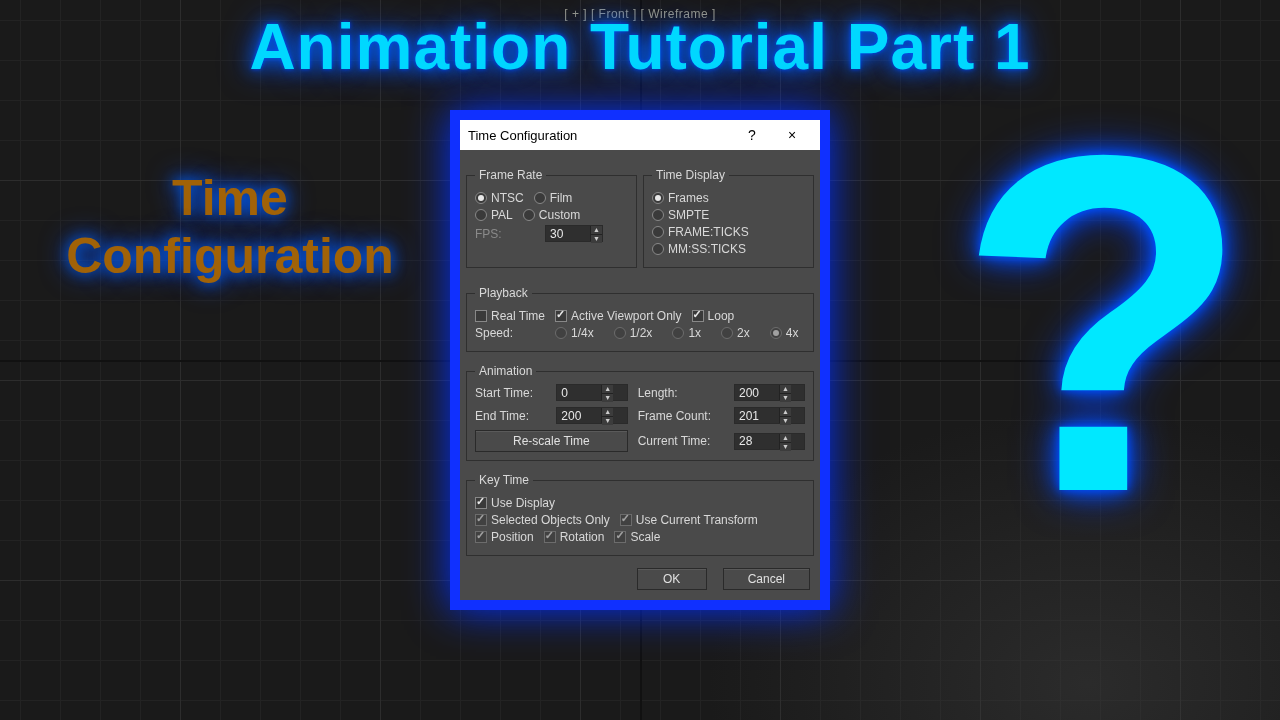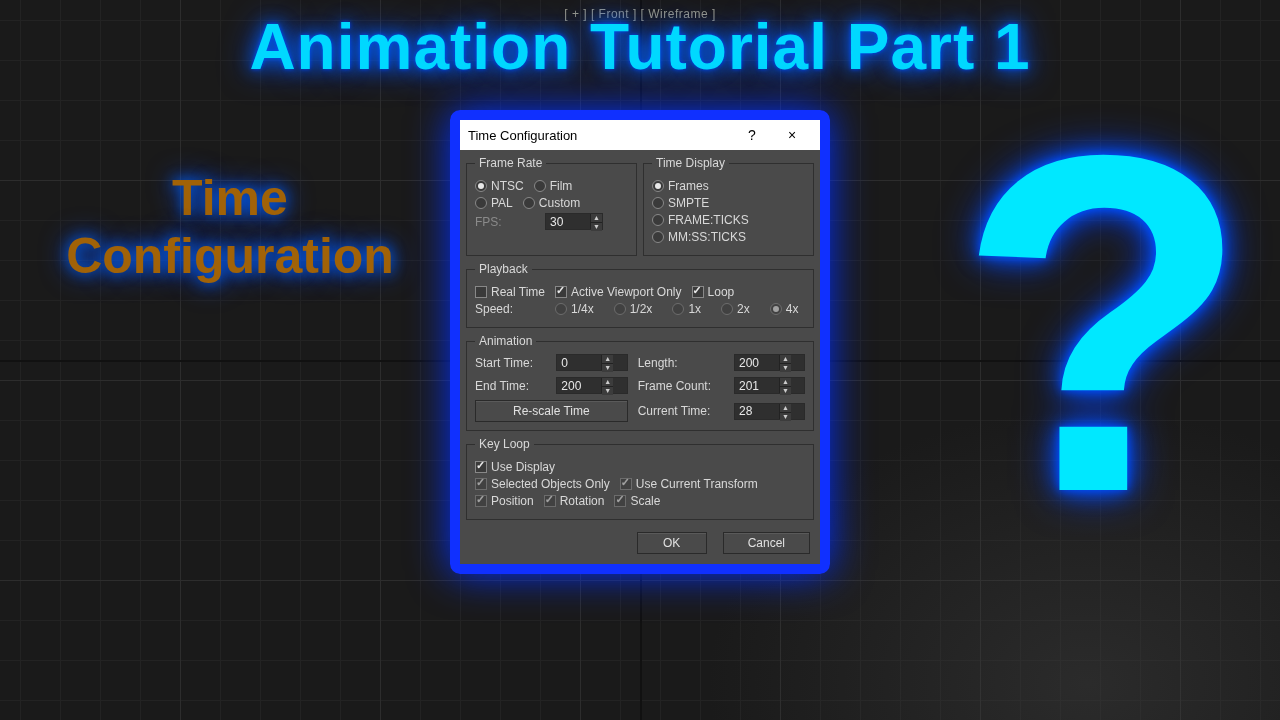--- a/index.html
+++ b/index.html
@@ -41,37 +41,37 @@
   }
   .qmark {
     position:absolute; right:30px; top:120px; font-size:480px; font-weight:700;
     color:#00e8ff; line-height:.85;
     text-shadow:0 0 22px #005bff, 0 0 44px #003bff, 0 0 8px #003bff;
     font-family:Arial, sans-serif;
   }
 
   .dialog-wrap {
     position:absolute; top:110px; left:50%; transform:translateX(-50%);
-    border:10px solid #1030ff; border-radius:10px;
+    border:10px solid #1030ff; border-radius:0;
     box-shadow:0 0 40px #0030ff, 0 0 18px #0030ff inset;
   }
   .dialog {
     width:360px; background:#fff;
   }
   .titlebar {
     height:30px; display:flex; align-items:center; background:#fff; color:#000;
     padding:0 8px; font-size:13px;
   }
   .titlebar .t-title { flex:1; }
   .titlebar .t-btn { width:40px; text-align:center; font-size:14px; font-family:Arial; cursor:pointer;}
   .body {
     background:#4a4a4a; padding:6px;
   }
   fieldset {
-    border:1px solid #2f2f2f; margin:0 0 6px 0; padding:6px 8px 8px 8px;
+    border:1px solid #2f2f2f; margin:12px 0 6px 0; padding:6px 8px 8px 8px;
     color:#d8d8d8;
   }
   legend { padding:0 4px; color:#d8d8d8; font-size:12px; }
   .row { display:flex; align-items:center; gap:10px; margin:3px 0; flex-wrap:wrap;}
   .row.tight { gap:20px; }
   .two-col { display:flex; gap:6px; }
   .two-col > fieldset { flex:1; }
   label.inline { display:inline-flex; align-items:center; gap:4px; font-size:12px; color:#d8d8d8;}
 
   .radio, .check {
@@ -290,21 +290,21 @@
               <input value="28" style="">
               <span class="arrows">
                 <span>▲</span>
                 <span>▼</span>
               </span>
             </span>
         </div>
       </fieldset>
 
       <fieldset>
-        <legend>Key Loop</legend>
+        <legend>Key Time</legend>
         <div class="row">
             <label class="inline">
               <span class="check sel"></span>
               <span>Use Display</span>
             </label>
           </div>
         <div class="row">
           <label class="inline lbl-dim">
               <span class="check sel dim"></span>
               <span>Selected Objects Only</span>

